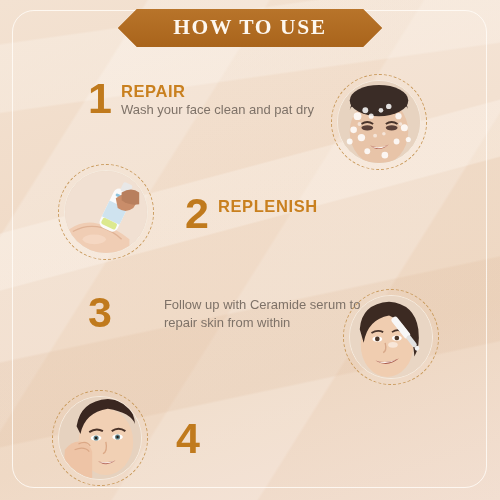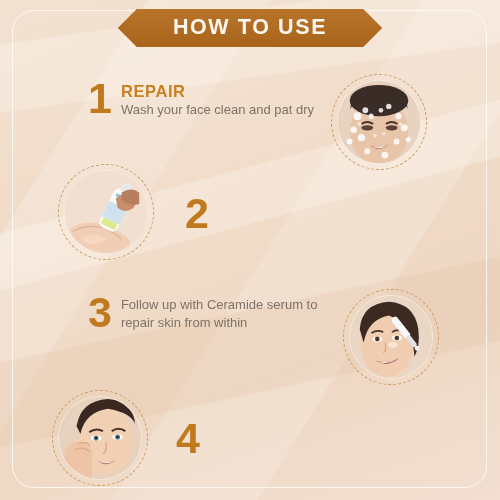--- a/index.html
+++ b/index.html
@@ -41,21 +41,21 @@
   
   #banner{
     position:absolute;left:118px;top:9px;width:264px;height:38px;
     background:#b06d22;
     background-image:linear-gradient(180deg,#b8742a 0%,#a9641b 100%);
     clip-path:polygon(0% 50%, 7.2% 0%, 92.8% 0%, 100% 50%, 92.8% 100%, 7.2% 100%);
     display:flex;align-items:center;justify-content:center;
   }
   #banner-text{
     color:#fdf7ef;font-weight:bold;font-size:21.5px;letter-spacing:1.6px;
-    font-family:Liberation Sans, sans-serif;
+    font-family:Liberation Serif, serif;
     line-height:1;padding-bottom:1px;
   }
 
   
   .step{position:absolute;display:flex;align-items:center;}
   .step-block{display:flex;align-items:flex-start;}
   .num{
     color:#c07a1d;font-weight:bold;font-size:43px;line-height:0.88;
     font-family:"Liberation Sans", sans-serif;
     flex:0 0 auto;
@@ -162,29 +162,30 @@
         <path d="M52 28 Q62 20 72 24 Q76 30 70 38 Q62 44 54 38Z" fill="#c98d6a"></path>
         <path d="M58 22 Q68 16 76 22 L76 34 Q66 36 58 30Z" fill="#b87f5e"></path>
         <ellipse cx="30" cy="70" rx="12" ry="5" fill="#f6dcc8" opacity="0.7"></ellipse>
       </svg>
     </div>
   </div>
   <div class="step" style="left:185px;top:195px;">
     <div class="step-block">
       <div class="num">2</div>
       <div class="txt">
+        <div class="title">REPLENISH</div>
       </div>
     </div>
   </div>
 
   <div class="step" style="left:88px;top:294px;">
     <div class="step-block">
       <div class="num">3</div>
       <div class="txt">
-        <div class="desc" style="max-width:222px;">Follow up with Ceramide serum to repair skin from within</div>
+        <div class="desc" style="max-width:222px;margin-left:43px;">Follow up with Ceramide serum to repair skin from within</div>
       </div>
     </div>
   </div>
   <div class="photo-wrap" style="position:absolute;left:343px;top:289px;">
     <div class="ring"></div>
     <div class="photo">
       <svg viewBox="0 0 84 84" preserveAspectRatio="xMidYMid slice">
         <rect width="84" height="84" fill="#e9d6c4"></rect>
         <ellipse cx="38" cy="50" rx="27" ry="33" fill="#f0cdb0"></ellipse>
         <path d="M10 34 Q12 8 40 6 Q66 8 70 34 Q72 52 66 62 Q64 30 40 20 Q18 24 14 48Z" fill="#3c2a22"></path>

